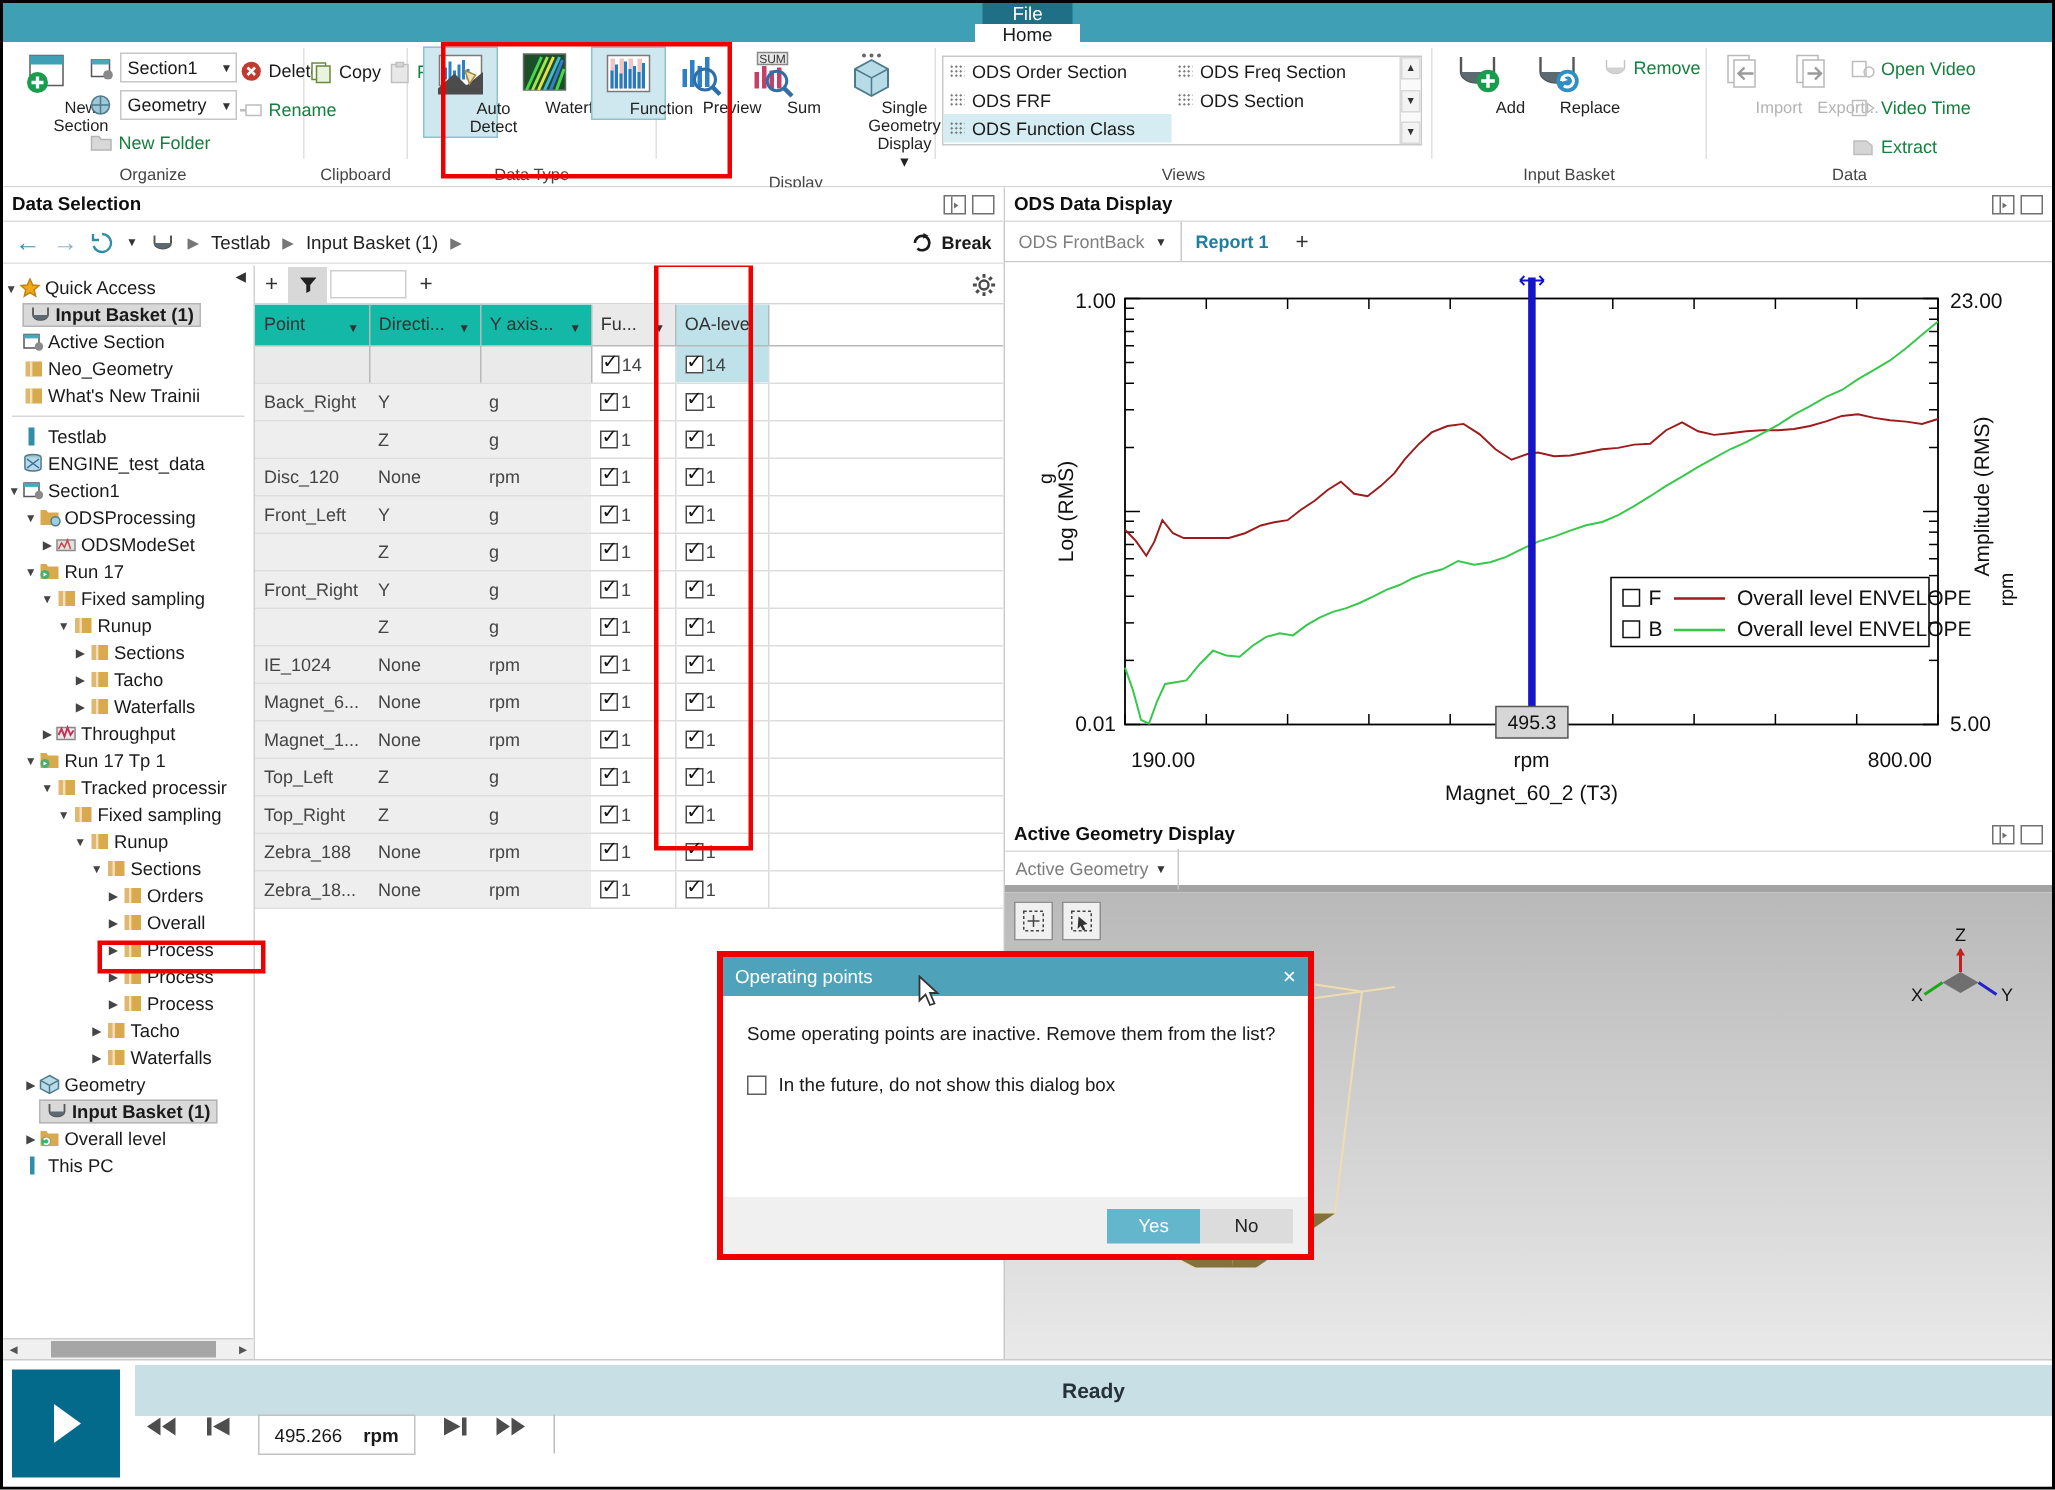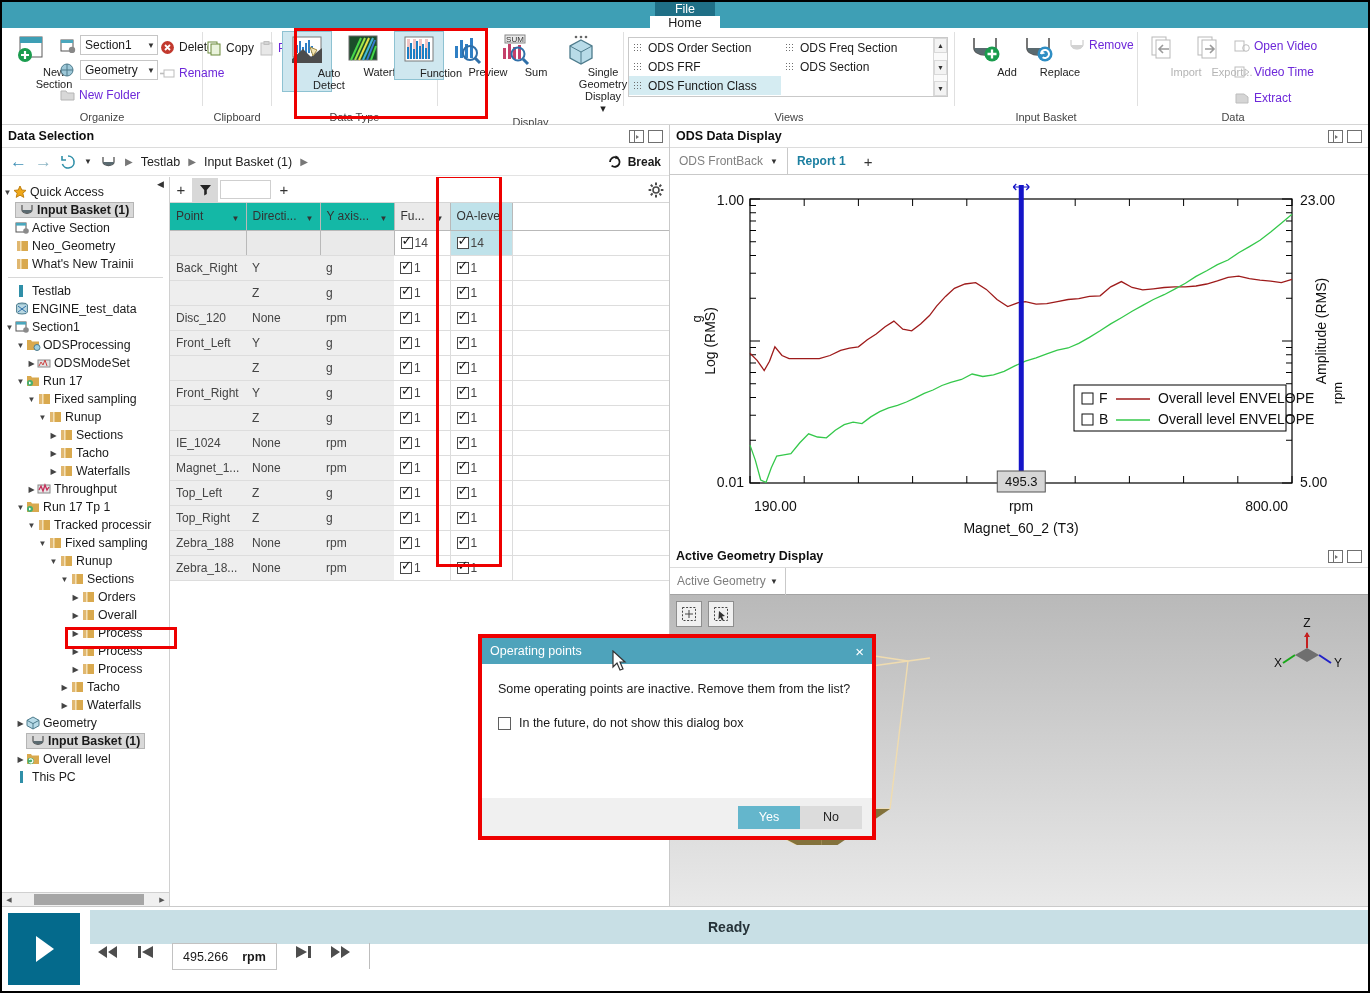--- a/index.html
+++ b/index.html
@@ -26,21 +26,21 @@
   .rgroup .rg-body { flex:1; display:flex; align-items:flex-start; gap:2px; }
   .rgroup .rg-title { height:16px; line-height:16px; text-align:center; font-size:11px; color:#444; }
   .rsep { width:1px; background:#e0e0e0; margin:4px 0 18px 0; }
 
   .bigbtn { width:58px; display:flex; flex-direction:column; align-items:center; padding-top:3px; cursor:default; }
   .bigbtn .lbl { font-size:11px; text-align:center; line-height:12px; color:#222;margin-left:44px; }
   .bigbtn.dis .lbl { color:#b4b4b4; }
   .bigbtn.sel { background:#cfe7ef; border:1px solid #8ec2d2; }
 
   .smallrow { display:flex; align-items:center; gap:4px; height:22px; font-size:12px; }
-  .smallrow.dis { color:#6d28d9; }
+  .smallrow.dis { color:#15803d; }
   .combo { border:1px solid #c6c6c6; height:20px; display:flex; align-items:center; padding:0 2px 0 4px; gap:6px; background:#fff; min-width:78px; font-size:12px; }
   .combo .cv { flex:1; }
   .caret { font-size:8px; color:#333; }
 
   
   .viewsbox { border:1px solid #c9c9c9; width:320px; height:60px; display:flex; background:#fff; }
   .viewscols { flex:1; display:flex; }
   .viewcol { flex:1; }
   .viewitem { height:19px; display:flex; align-items:center; gap:5px; padding-left:4px; font-size:12px; }
   .viewitem.sel { background:#d5ecf2; }
@@ -97,21 +97,21 @@
   #right { position:absolute; left:668px; top:123px; right:0; bottom:85px; background:#fff; display:flex; flex-direction:column; }
   .tabstrip { height:27px; display:flex; align-items:stretch; border-bottom:1px solid #c9c9c9; background:#fff; }
   .dtab { display:flex; align-items:center; gap:7px; padding:0 9px; font-size:12px; color:#808080; }
   .dtab.reportish { color:#1c7fa0; font-weight:bold; }
   .dtab.boxed { border-right:1px solid #c9c9c9; }
   .dtab-plus { display:flex; align-items:center; padding:0 9px; font-size:15px; color:#333; }
 
   .chartarea { height:370px; position:relative; background:#fff; }
 
   
-  .geobar2 { height:27px; display:flex; align-items:center; border-bottom:1px solid #a3a3a3; }
+  .geobar2 { height:27px; display:flex; align-items:center; border-bottom:5px solid #a3a3a3; }
   .geocombo { width:116px; height:27px; display:flex; align-items:center; justify-content:space-between; padding:0 7px; font-size:12px; color:#7d7d7d; border-right:1px solid #c9c9c9; }
   .geofill { flex:1; }
   .geoview { flex:1; position:relative; background:linear-gradient(#b9b9b9,#e9e9e9); overflow:hidden; }
   .geobtns { position:absolute; left:6px; top:6px; display:flex; gap:6px; }
   .geobtn { width:26px; height:26px; border:1px solid #8e8e8e; background:#f0f0f0; display:flex; align-items:center; justify-content:center; }
 
   
   #bottom { position:absolute; left:0; right:0; bottom:0; height:85px; background:#fff; border-top:1px solid #cacaca; }
   .playbig { position:absolute; left:6px; top:6px; width:72px; height:72px; background:#046a8c; display:flex; align-items:center; justify-content:center; }
   .readybar { position:absolute; left:88px; right:0; top:3px; height:34px; background:#c8dfe5; display:flex; align-items:center; justify-content:center; font-weight:bold; font-size:14px; color:#253238; }
@@ -963,20 +963,28 @@
                 <tr>
                   <td></td>
                   <td>Z</td>
                   <td>g</td>
                   <td class="chk"><span class="cbx"></span><span>1</span></td>
                   <td class="chk"><span class="cbx"></span><span>1</span></td>
                   <td class="blank"></td>
                 </tr>
                 <tr>
                   <td>IE_1024</td>
+                  <td>None</td>
+                  <td>rpm</td>
+                  <td class="chk"><span class="cbx"></span><span>1</span></td>
+                  <td class="chk"><span class="cbx"></span><span>1</span></td>
+                  <td class="blank"></td>
+                </tr>
+                <tr>
+                  <td>Magnet_6...</td>
                   <td>None</td>
                   <td>rpm</td>
                   <td class="chk"><span class="cbx"></span><span>1</span></td>
                   <td class="chk"><span class="cbx"></span><span>1</span></td>
                   <td class="blank"></td>
                 </tr>
                 <tr>
                   <td>Magnet_1...</td>
                   <td>None</td>
                   <td>rpm</td>

